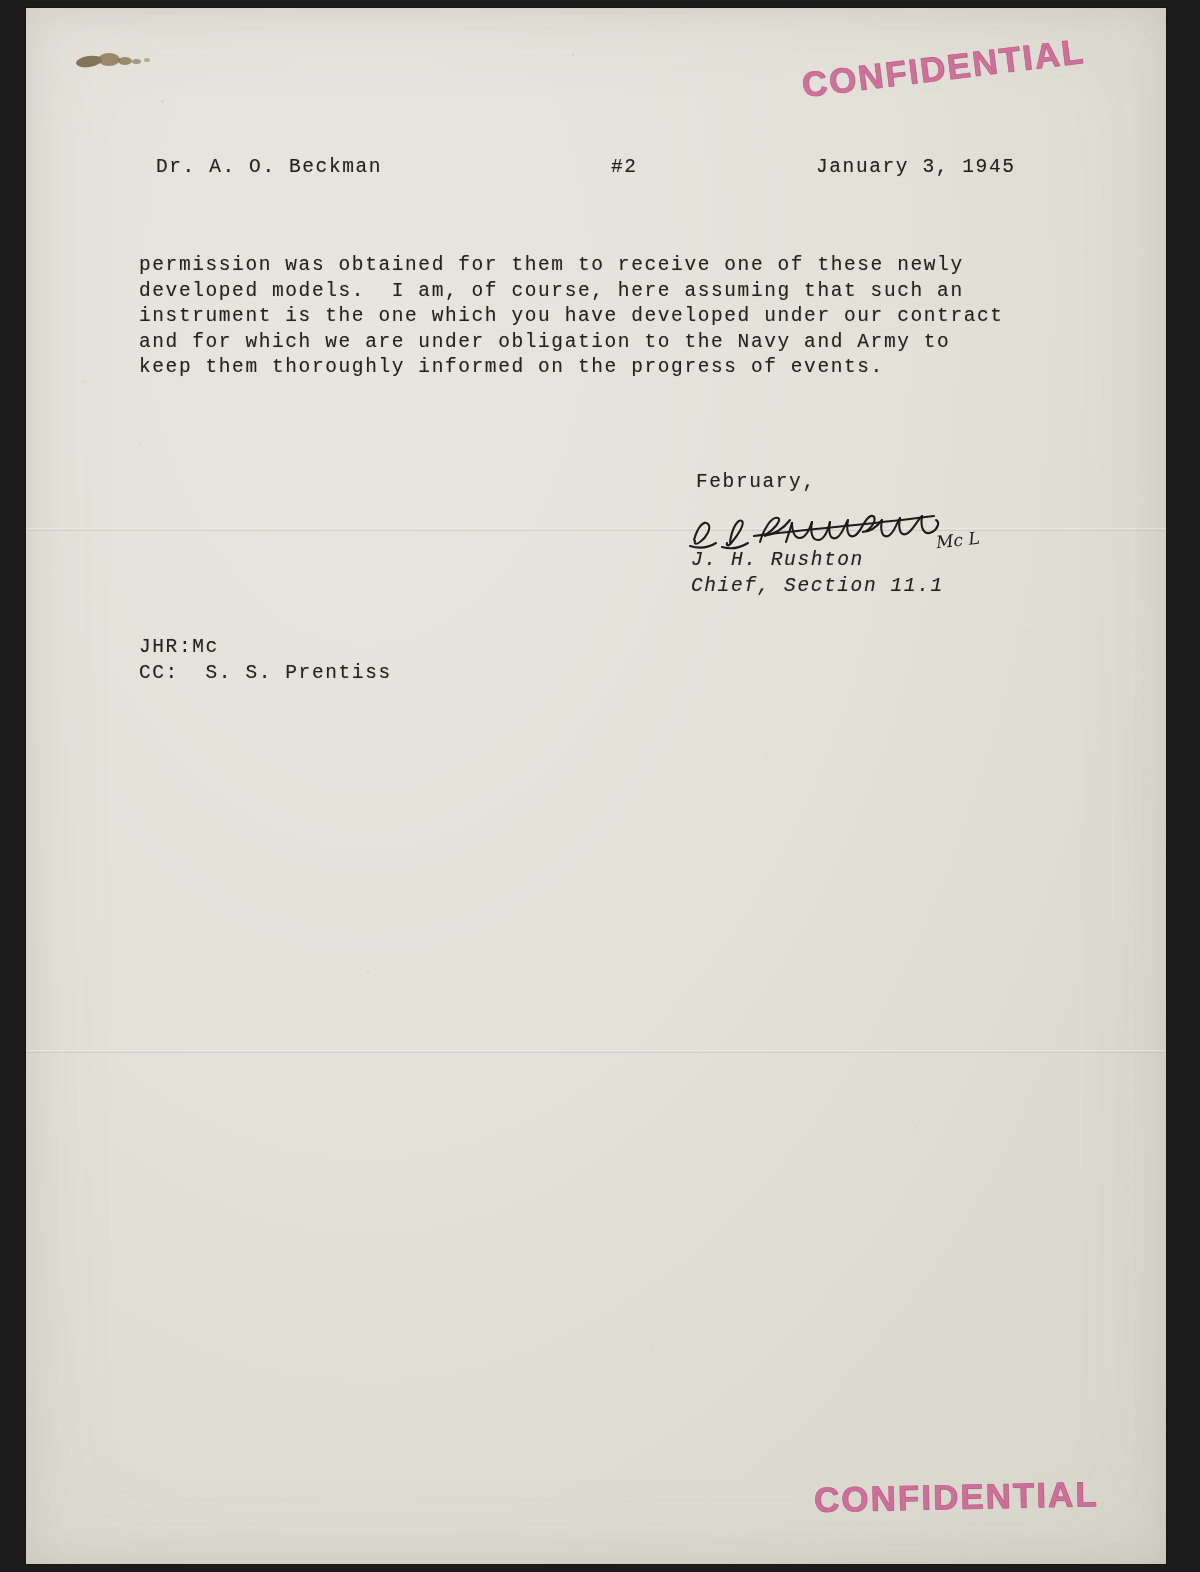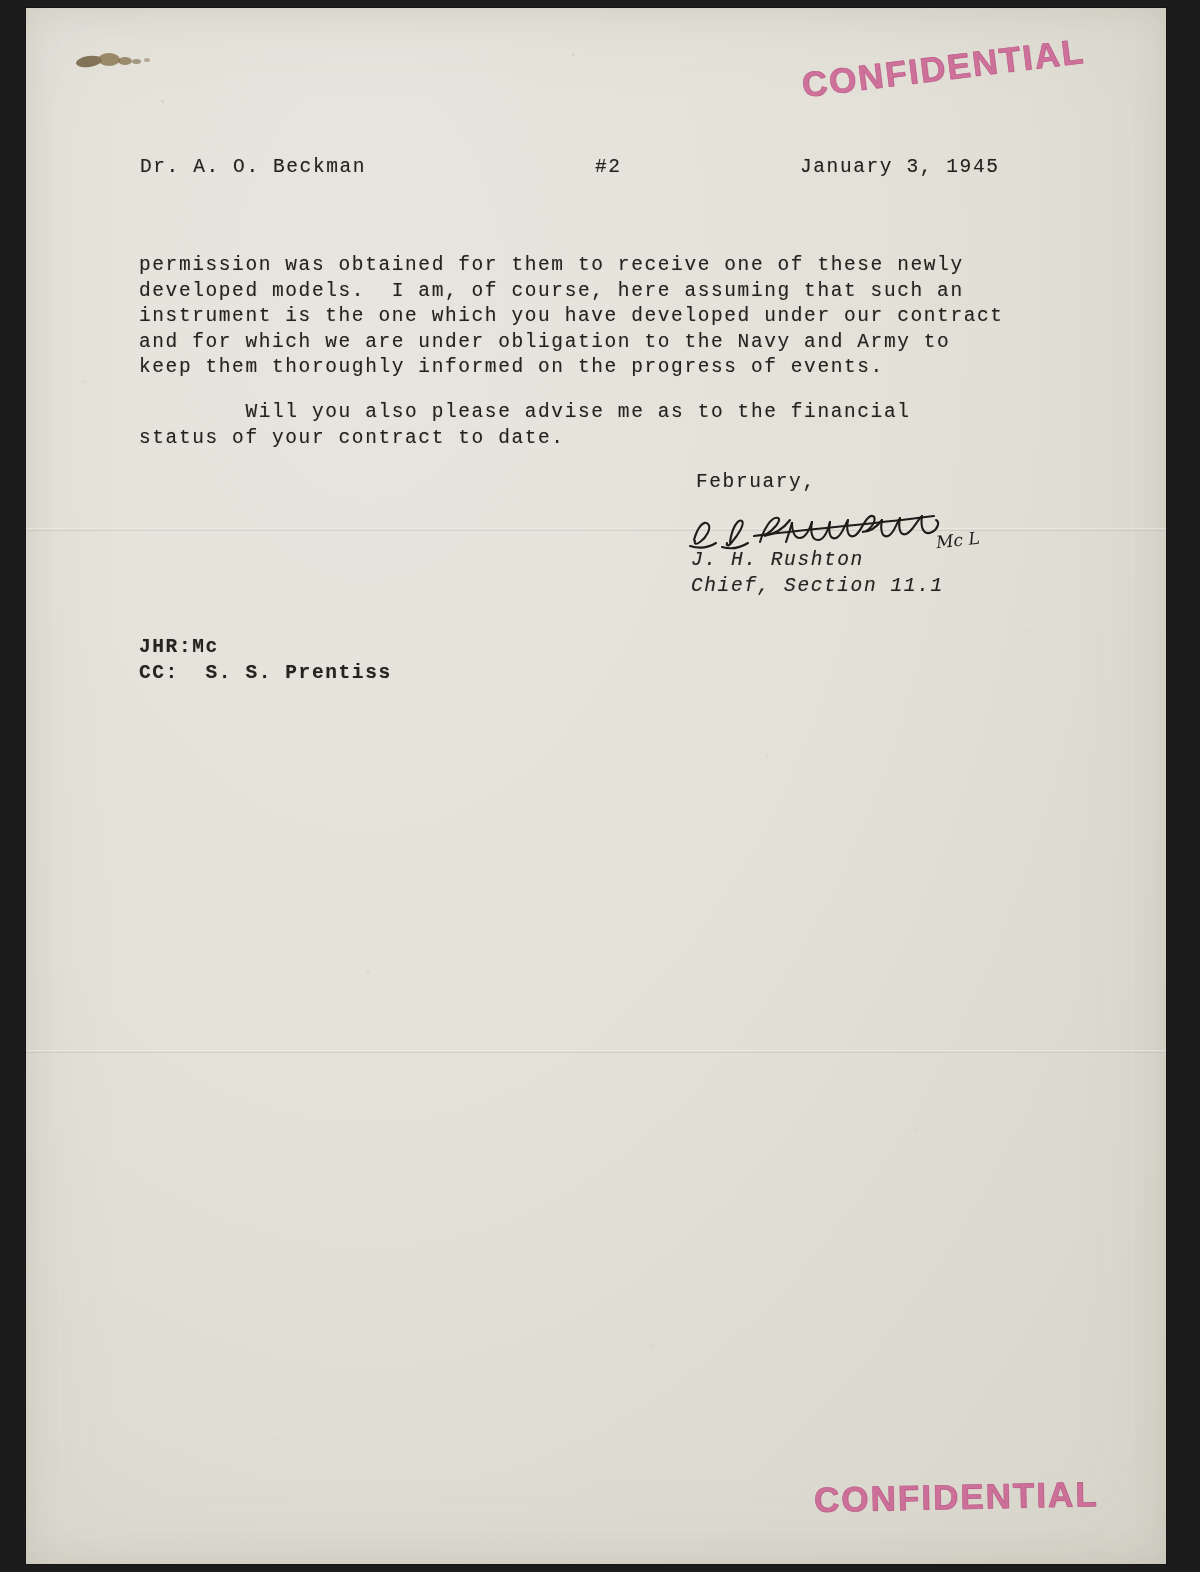--- a/index.html
+++ b/index.html
@@ -89,28 +89,28 @@
     line-height: 25.5px;
     white-space: pre;
     text-shadow: 0 0 1px rgba(40,38,32,0.30);
   }
   .heading-row {
     left: 114px;
     top: 147px;
     width: 940px;
     display: flex;
   }
-  .heading-row .addressee { width: 455px; }
+  .heading-row .addressee { width: 455px; margin-left: 16px; }
   .heading-row .pageno    { width: 205px; }
 
   .body1 { left: 113px; top: 245px; }
   .body2 { left: 113px; top: 392px; }
   .regards { left: 670px; top: 462px; }
   .sigblock { left: 665px; top: 540px; font-style: italic; }
-  .refblock { left: 113px; top: 627px; font-weight: bold; }
+  .refblock { left: 113px; top: 627px; }
 
   
   .signature {
     position: absolute;
     left: 660px;
     top: 494px;
     width: 300px;
     height: 60px;
     pointer-events: none;
   }
@@ -189,22 +189,20 @@
       <span class="pageno">#2</span>
       <span class="date">January 3, 1945</span>
     </div>
 
     <div class="typed body1">permission was obtained for them to receive one of these newly
 developed models.  I am, of course, here assuming that such an
 instrument is the one which you have developed under our contract
 and for which we are under obligation to the Navy and Army to
 keep them thoroughly informed on the progress of events.</div>
 
-    <div class="typed body2">        Will you also please advise me as to the financial
-status of your contract to date.</div>
 
     <div class="typed regards">February,</div>
 
     <div class="signature">
       <svg width="300" height="60" viewBox="0 0 300 60">
         <g fill="none" stroke="#1d1c19" stroke-width="2.1" stroke-linecap="round">
           <path d="M8,38 C12,24 18,18 22,22 C26,26 20,36 14,40 C10,43 8,42 9,39"></path>
           <path d="M4,44 C14,47 22,46 30,41"></path>
           <path d="M44,40 C46,26 52,16 56,19 C59,22 52,33 46,40 C42,45 40,44 41,41"></path>
           <path d="M36,45 C46,48 54,46 62,41"></path>

